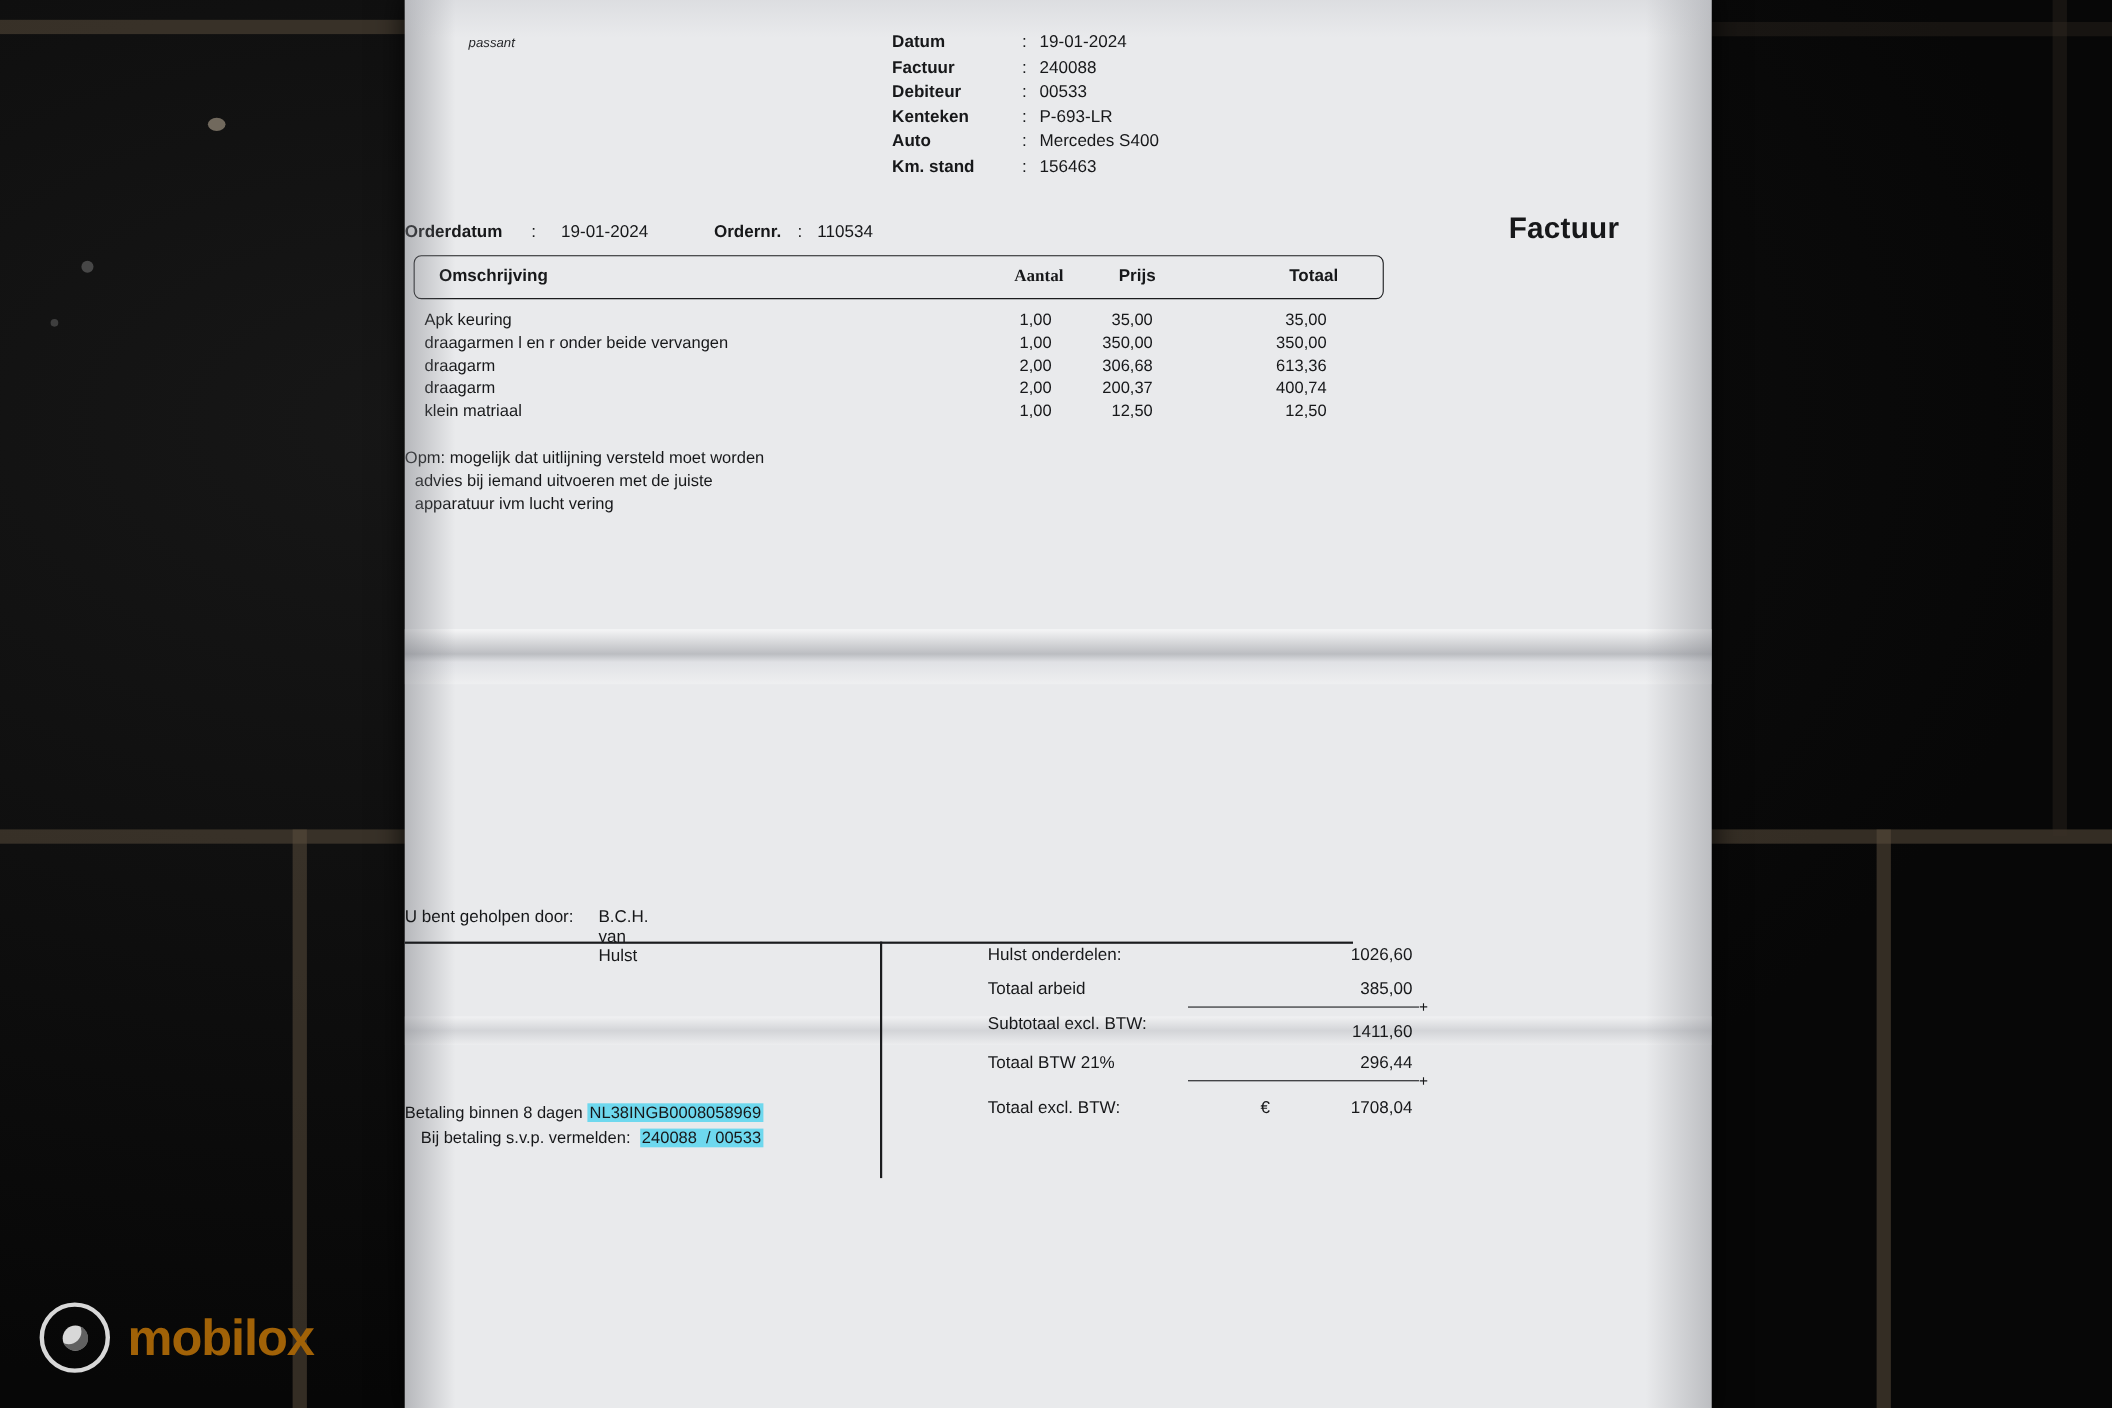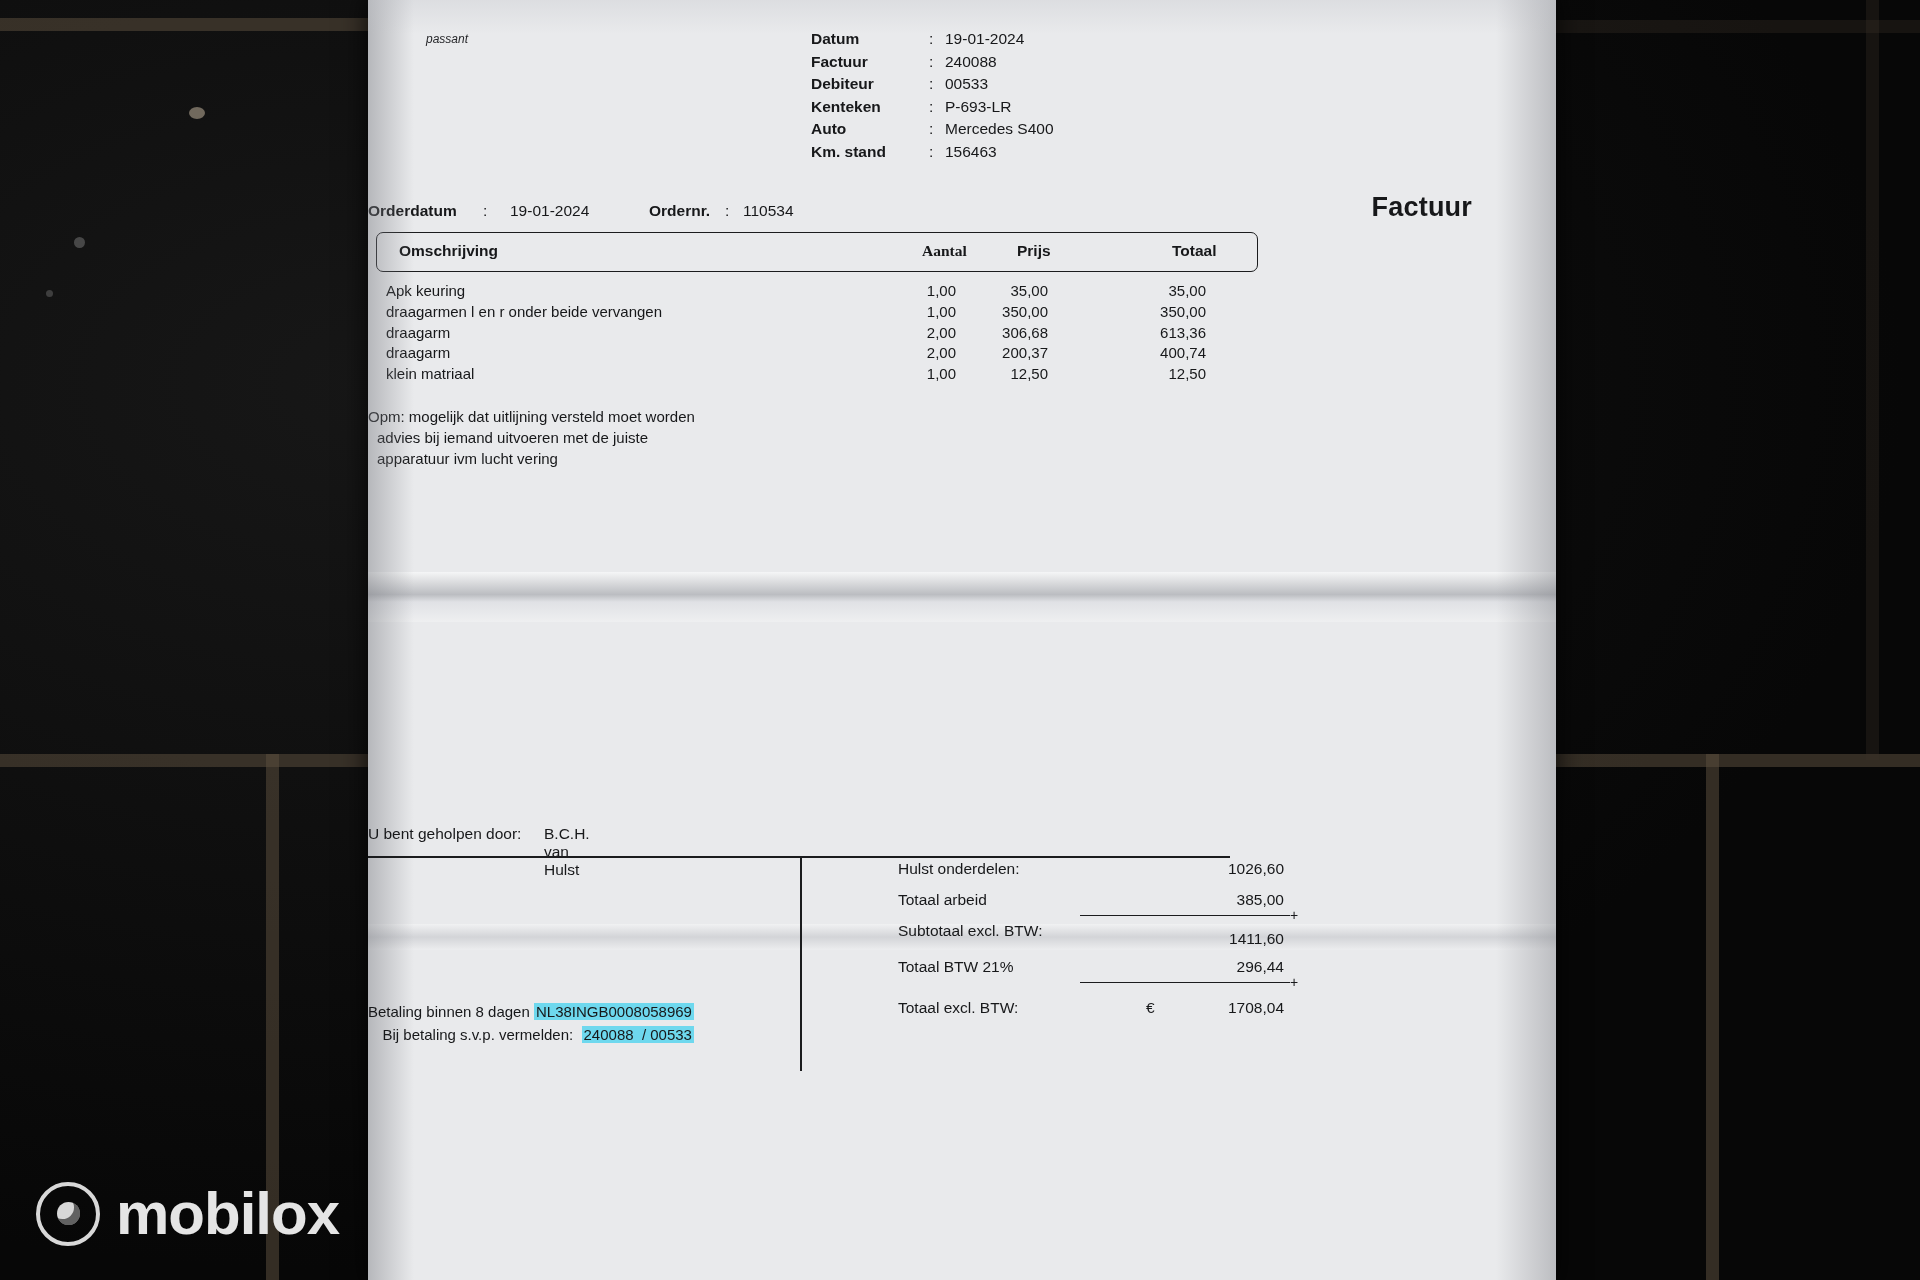--- a/index.html
+++ b/index.html
@@ -290,22 +290,22 @@
     justify-content: center;
   }
   #wm-inner {
     width: 23px;
     height: 23px;
     border-radius: 50%;
     background: #d8d8d8;
     box-shadow: inset -6px -6px 0 0 rgba(0,0,0,.55);
   }
   #wm-text {
-    color: #e5e5e5;
-    font-size: 60px;
+    color: #a16207;
+    font-size: 46px;
     font-weight: bold;
     letter-spacing: -1px;
   }
 </style>
 </head>
 <body>
 
 <div id="stage">
 
   <div class="bg">

